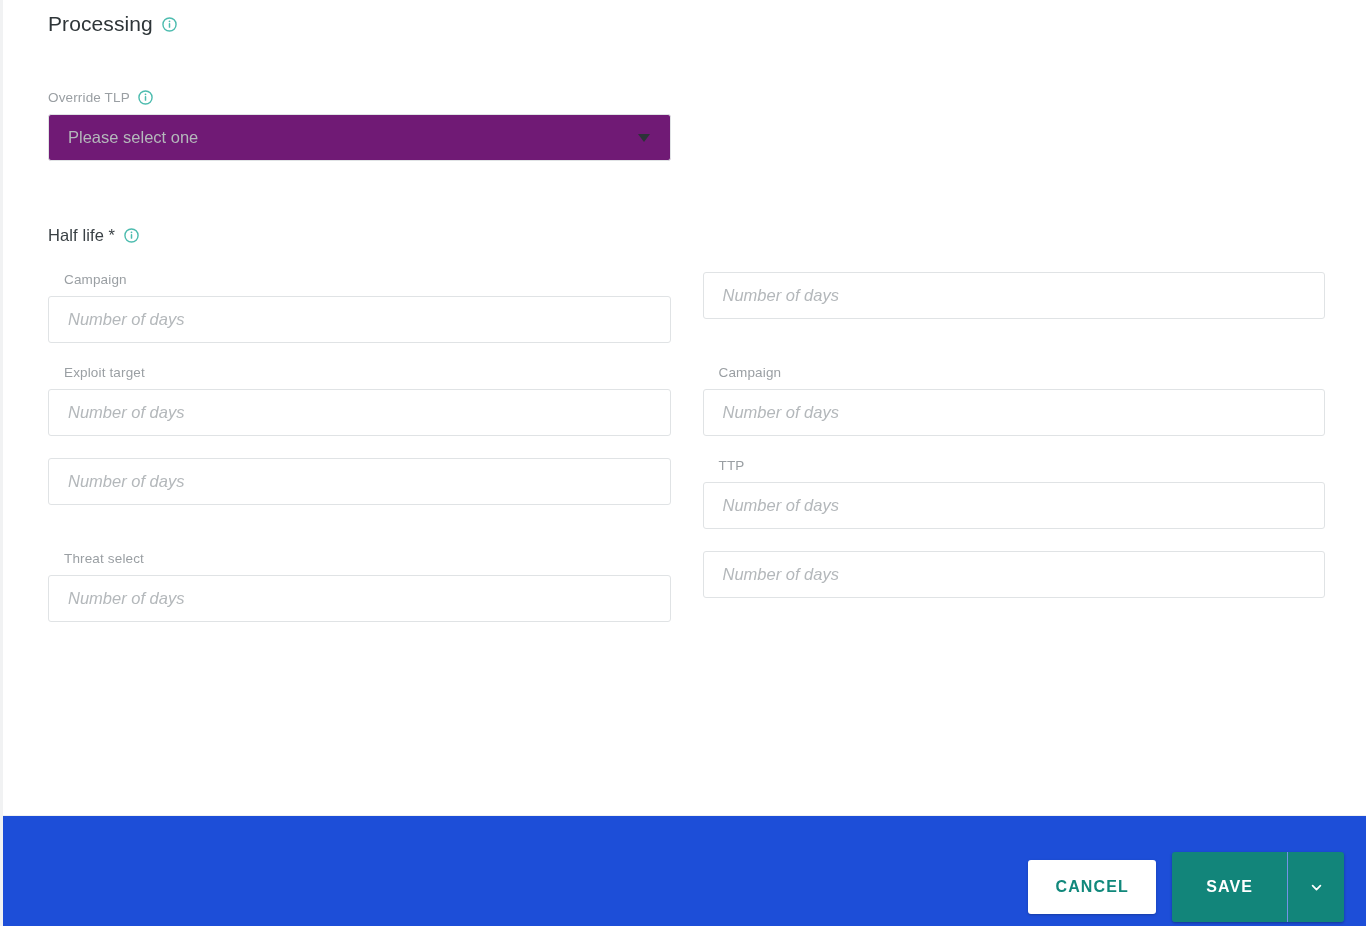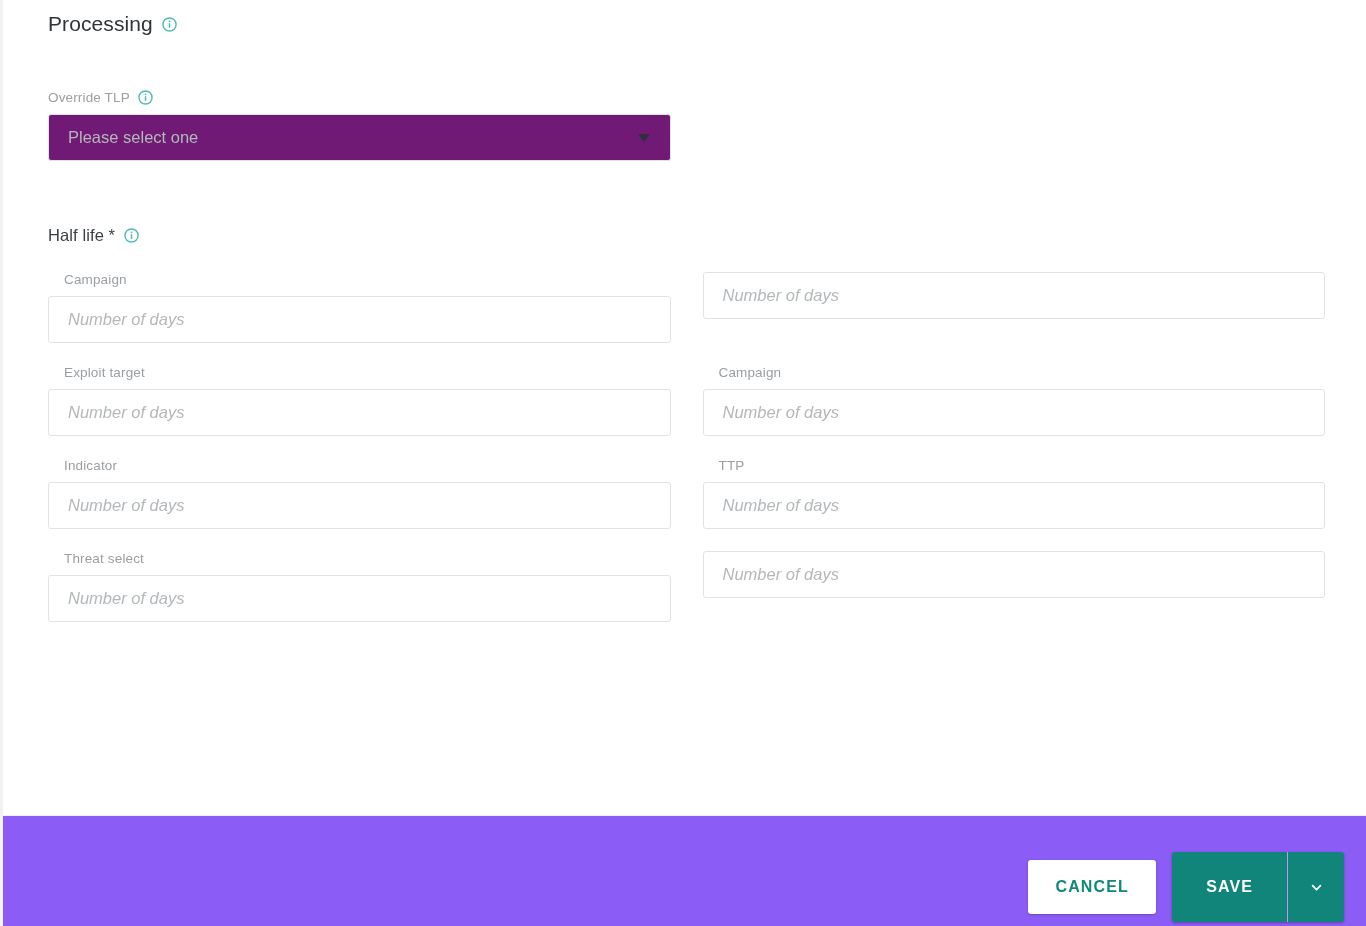--- a/index.html
+++ b/index.html
@@ -169,21 +169,21 @@
     height: 1px;
     background: #f0f1f2;
   }
 
   .footer {
     position: absolute;
     left: 0;
     top: 816px;
     width: 1363px;
     height: 110px;
-    background: #8b5cf6;
+    background: #1d4ed8;
   }
 
   .footer-actions {
     position: absolute;
     right: 22px;
     top: 36px;
     display: flex;
     align-items: center;
     gap: 16px;
   }
@@ -307,21 +307,20 @@
           <input class="text-input" type="text" placeholder="Number of days" style="">
         </div>
         <div class="grid-cell">
           <span class="field-label">Campaign</span>
           <input class="text-input" type="text" placeholder="Number of days" style="">
         </div>
       </div>
 
       <div class="grid-row">
         <div class="grid-cell">
-          <span class="field-label">Indicator</span>
           <input class="text-input" type="text" placeholder="Number of days" style="">
         </div>
         <div class="grid-cell">
           <span class="field-label">TTP</span>
           <input class="text-input" type="text" placeholder="Number of days" style="">
         </div>
       </div>
 
       <div class="grid-row">
         <div class="grid-cell">

